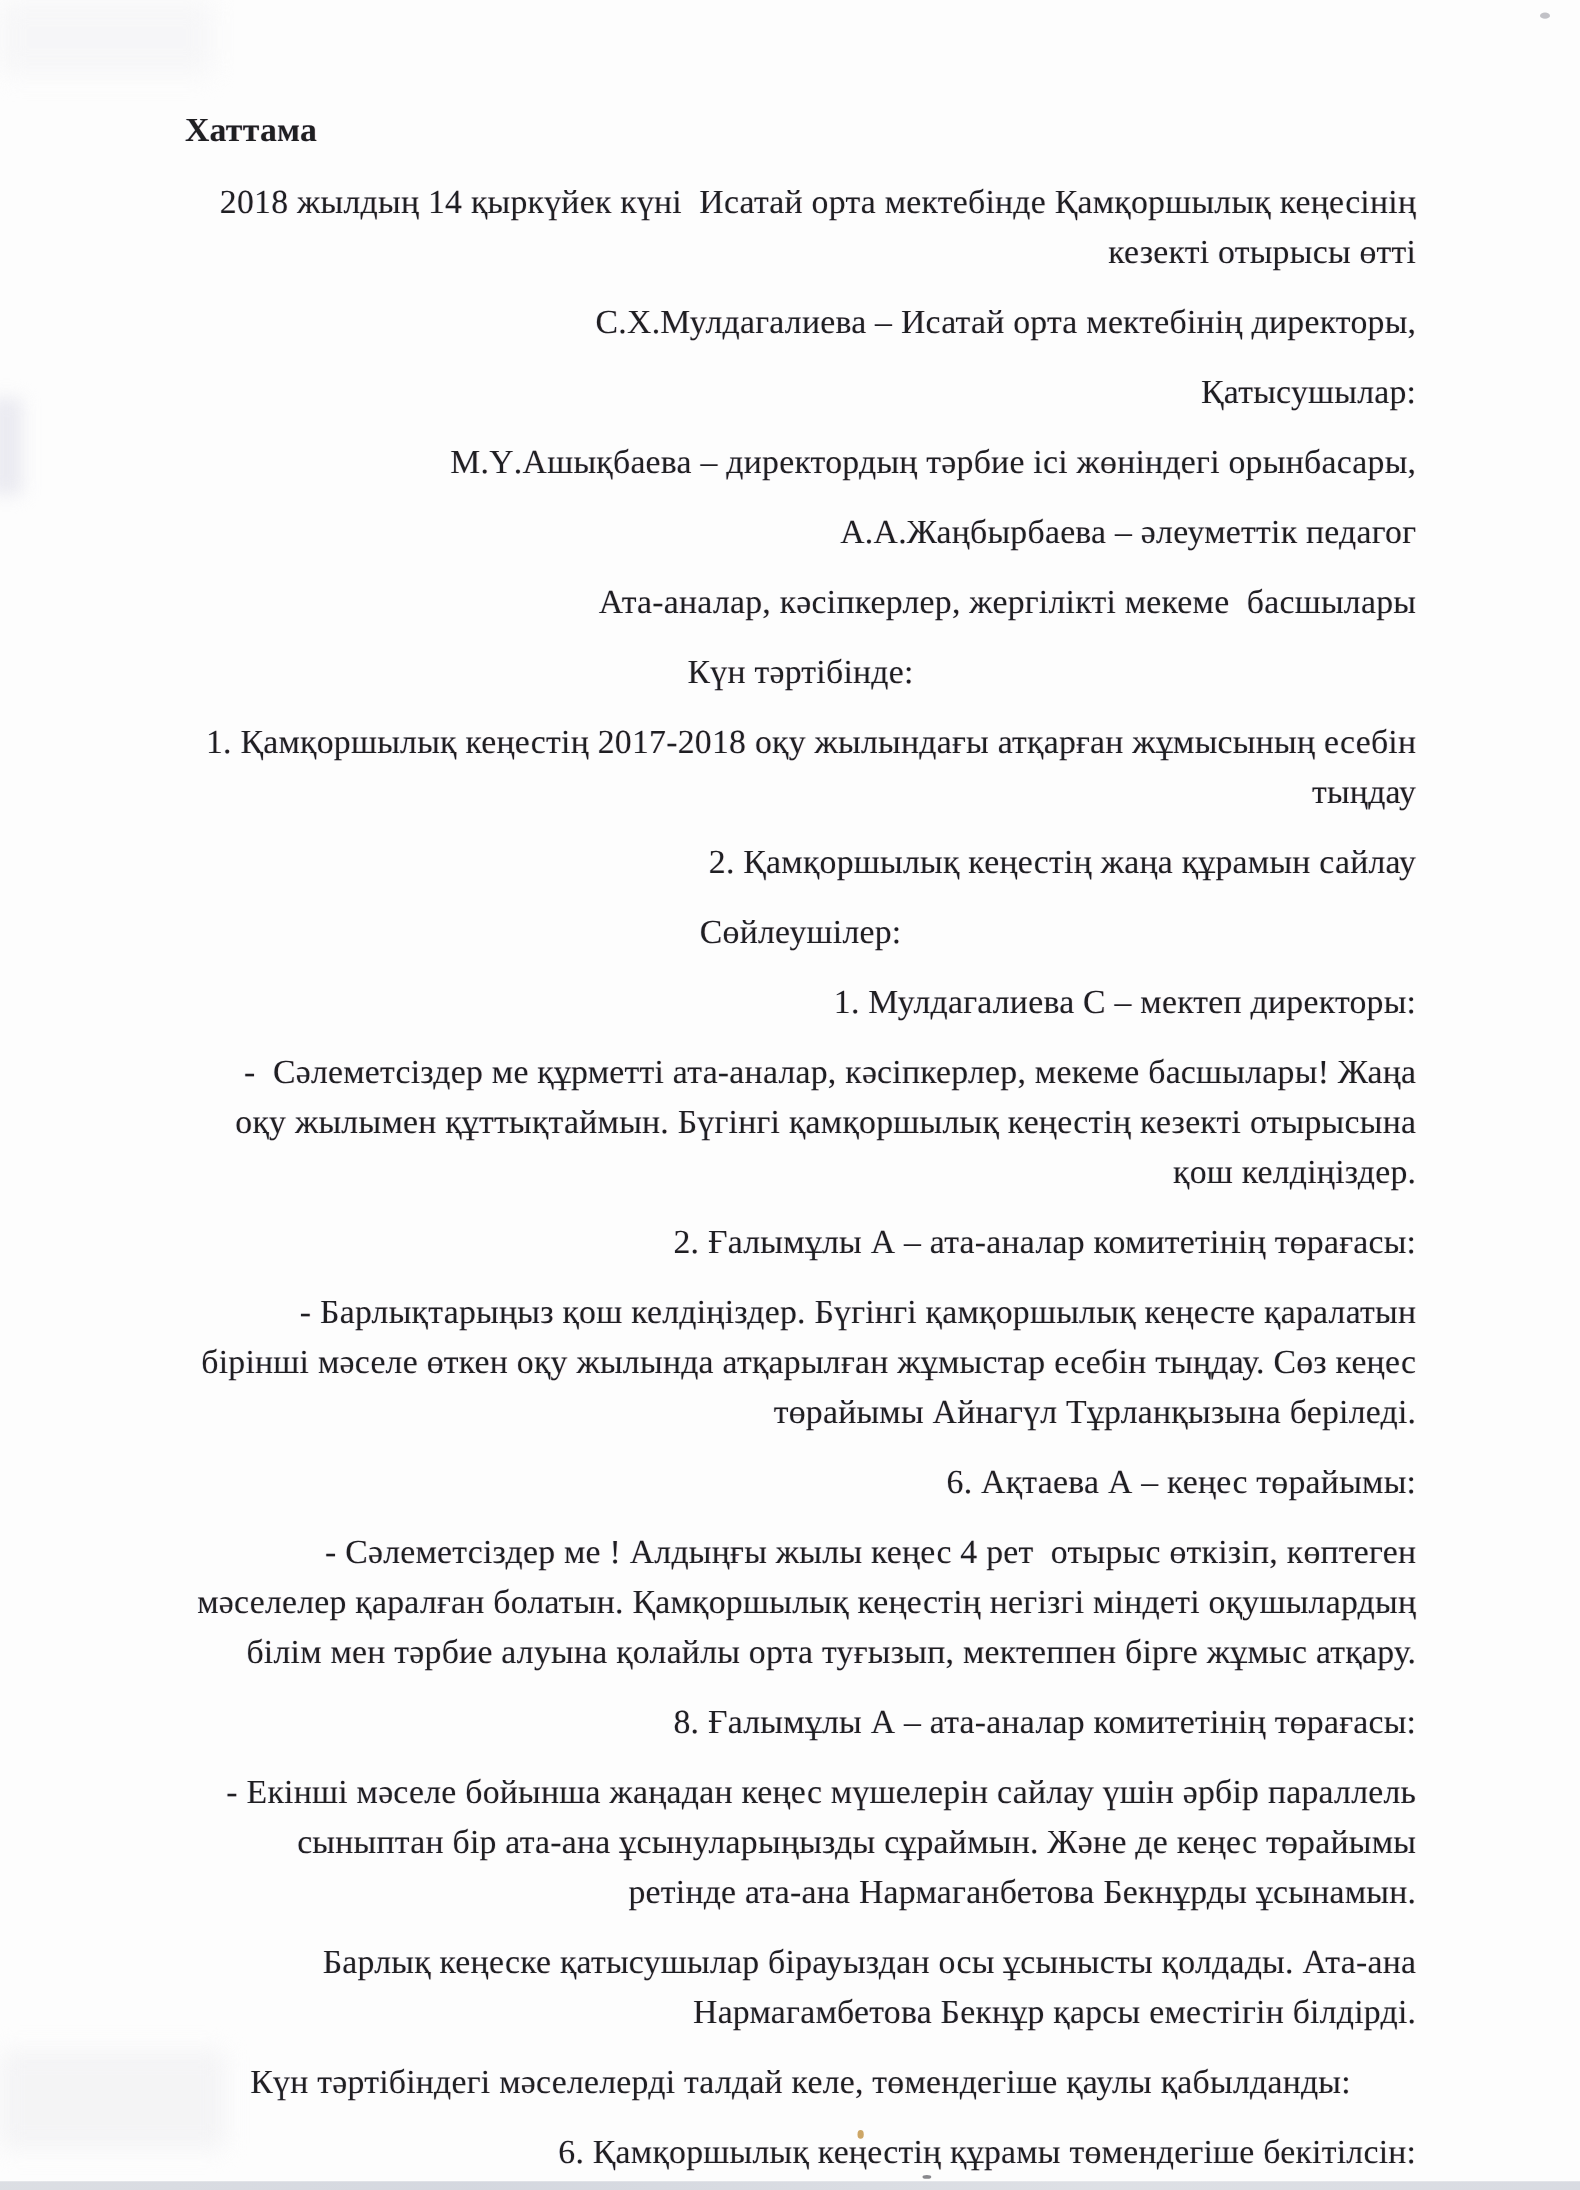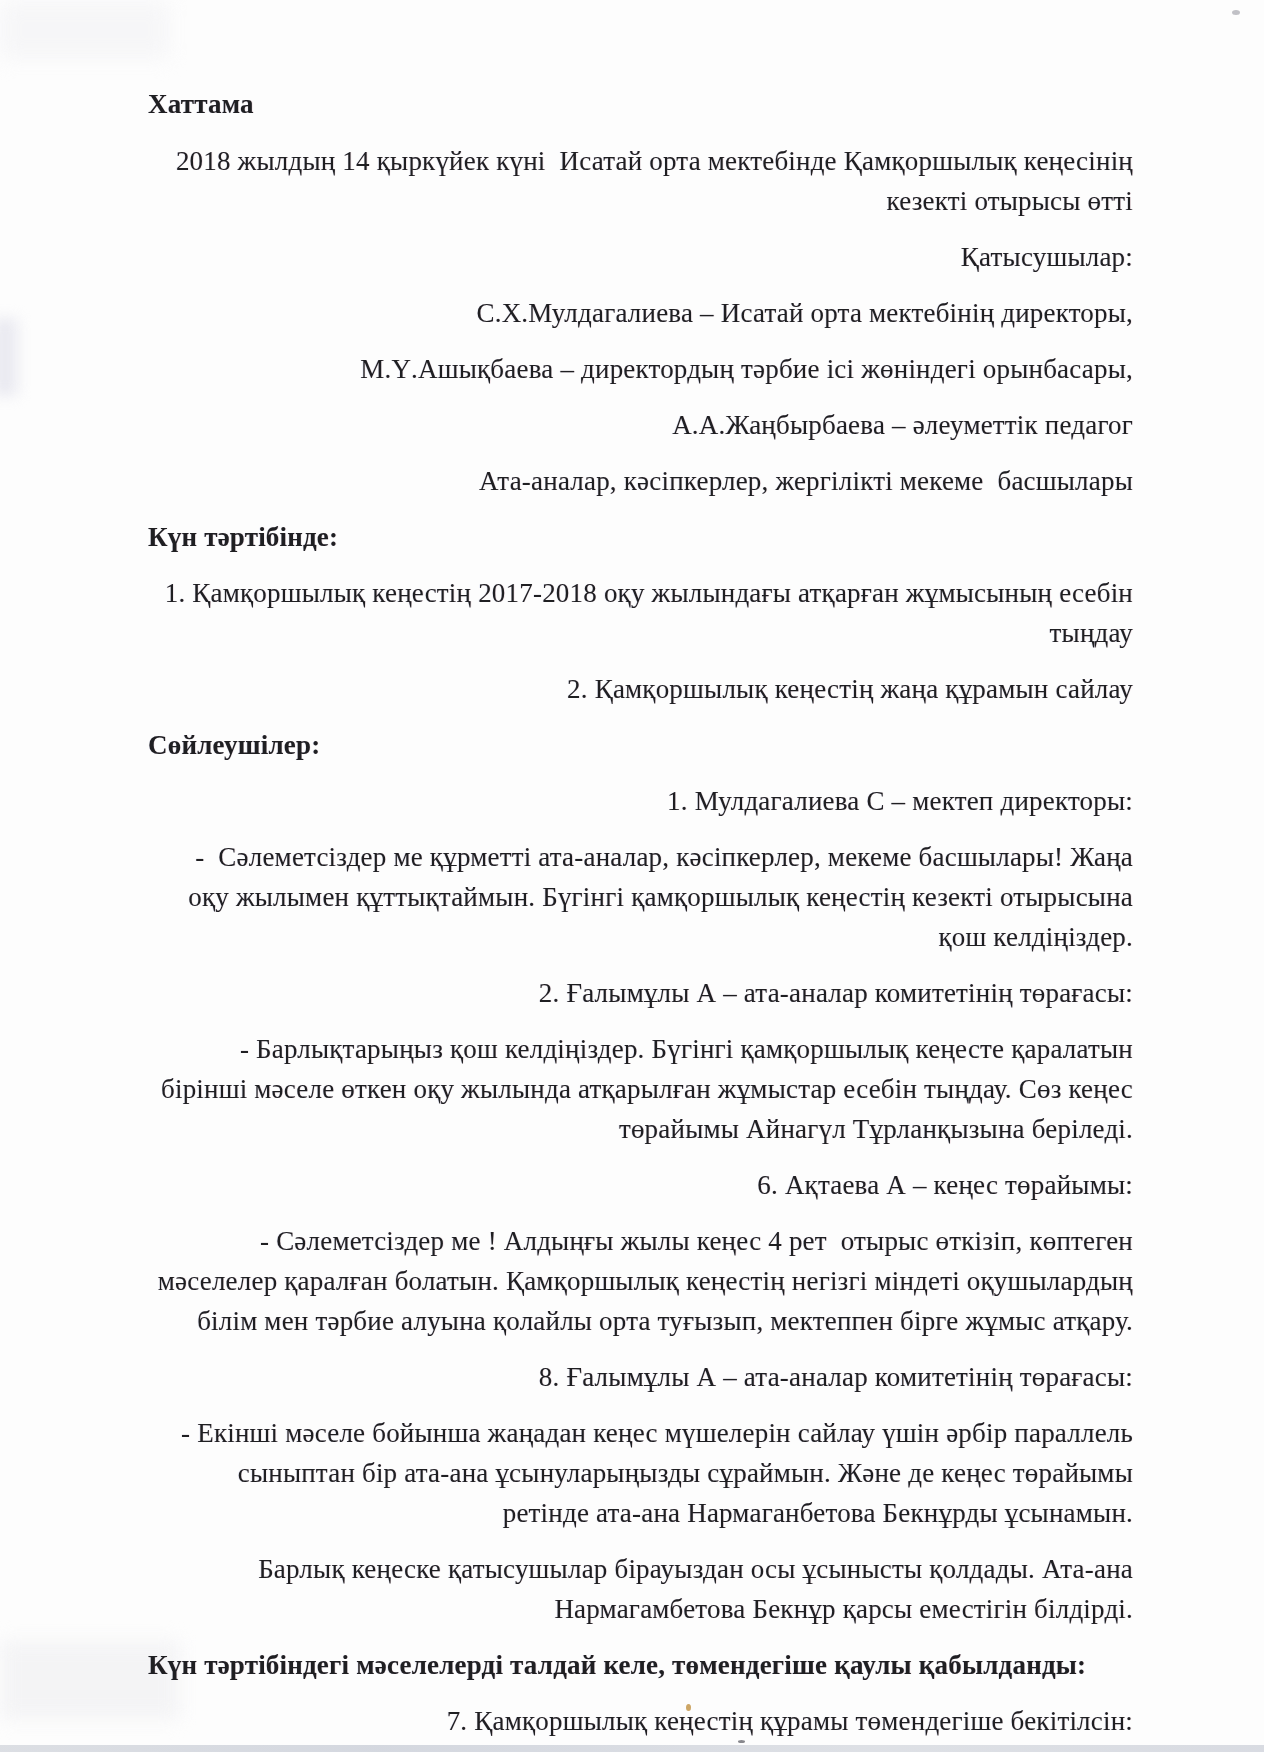--- a/index.html
+++ b/index.html
@@ -60,54 +60,55 @@
   }
   .blk {
     margin: 0 0 16px 0;
     white-space: pre-wrap;
   }
   .blk.title {
     font-weight: bold;
     margin-bottom: 17px;
   }
   .blk.heading {
-    font-weight: bold;
+    text-align: center;
+    font-weight: normal;
   }
   .blk.body { text-align: right; }
 </style>
 </head>
 <body>
 
 <div class="page">
   <div class="smudge smudge-topleft"></div>
   <div class="smudge smudge-left"></div>
   <div class="smudge smudge-bottomleft"></div>
 
   <div class="content">
       <p class="blk title">Хаттама</p>
       <p class="blk body">2018 жылдың 14 қыркүйек күні  Исатай орта мектебінде Қамқоршылық кеңесінің кезекті отырысы өтті</p>
+      <p class="blk body">С.Х.Мулдагалиева – Исатай орта мектебінің директоры,</p>
       <p class="blk body">Қатысушылар:</p>
-      <p class="blk body">С.Х.Мулдагалиева – Исатай орта мектебінің директоры,</p>
       <p class="blk body">М.Ү.Ашықбаева – директордың тәрбие ісі жөніндегі орынбасары,</p>
       <p class="blk body">А.А.Жаңбырбаева – әлеуметтік педагог</p>
       <p class="blk body">Ата-аналар, кәсіпкерлер, жергілікті мекеме  басшылары</p>
       <p class="blk heading">Күн тәртібінде:</p>
       <p class="blk body">1. Қамқоршылық кеңестің 2017-2018 оқу жылындағы атқарған жұмысының есебін тыңдау</p>
       <p class="blk body">2. Қамқоршылық кеңестің жаңа құрамын сайлау</p>
       <p class="blk heading">Сөйлеушілер:</p>
       <p class="blk body">1. Мулдагалиева С – мектеп директоры:</p>
       <p class="blk body">-  Сәлеметсіздер ме құрметті ата-аналар, кәсіпкерлер, мекеме басшылары! Жаңа оқу жылымен құттықтаймын. Бүгінгі қамқоршылық кеңестің кезекті отырысына қош келдіңіздер.</p>
       <p class="blk body">2. Ғалымұлы А – ата-аналар комитетінің төрағасы:</p>
       <p class="blk body">- Барлықтарыңыз қош келдіңіздер. Бүгінгі қамқоршылық кеңесте қаралатын бірінші мәселе өткен оқу жылында атқарылған жұмыстар есебін тыңдау. Сөз кеңес төрайымы Айнагүл Тұрланқызына беріледі.</p>
       <p class="blk body">6. Ақтаева А – кеңес төрайымы:</p>
       <p class="blk body"> - Сәлеметсіздер ме ! Алдыңғы жылы кеңес 4 рет  отырыс өткізіп, көптеген мәселелер қаралған болатын. Қамқоршылық кеңестің негізгі міндеті оқушылардың білім мен тәрбие алуына қолайлы орта туғызып, мектеппен бірге жұмыс атқару.</p>
       <p class="blk body">8. Ғалымұлы А – ата-аналар комитетінің төрағасы:</p>
       <p class="blk body"> - Екінші мәселе бойынша жаңадан кеңес мүшелерін сайлау үшін әрбір параллель сыныптан бір ата-ана ұсынуларыңызды сұраймын. Және де кеңес төрайымы ретінде ата-ана Нармаганбетова Бекнұрды ұсынамын.</p>
       <p class="blk body">Барлық кеңеске қатысушылар бірауыздан осы ұсынысты қолдады. Ата-ана Нармагамбетова Бекнұр қарсы еместігін білдірді.</p>
       <p class="blk heading">Күн тәртібіндегі мәселелерді талдай келе, төмендегіше қаулы қабылданды:</p>
-      <p class="blk body">7. Қамқоршылық кеңестің құрамы төмендегіше бекітілсін:</p>
+      <p class="blk body">6. Қамқоршылық кеңестің құрамы төмендегіше бекітілсін:</p>
     </div>
 
   <div class="speck speck-orange"></div>
   <div class="speck speck-dark-bottom"></div>
   <div class="speck speck-topright"></div>
   <div class="bottom-strip"></div>
 </div>
 
 </body></html>

